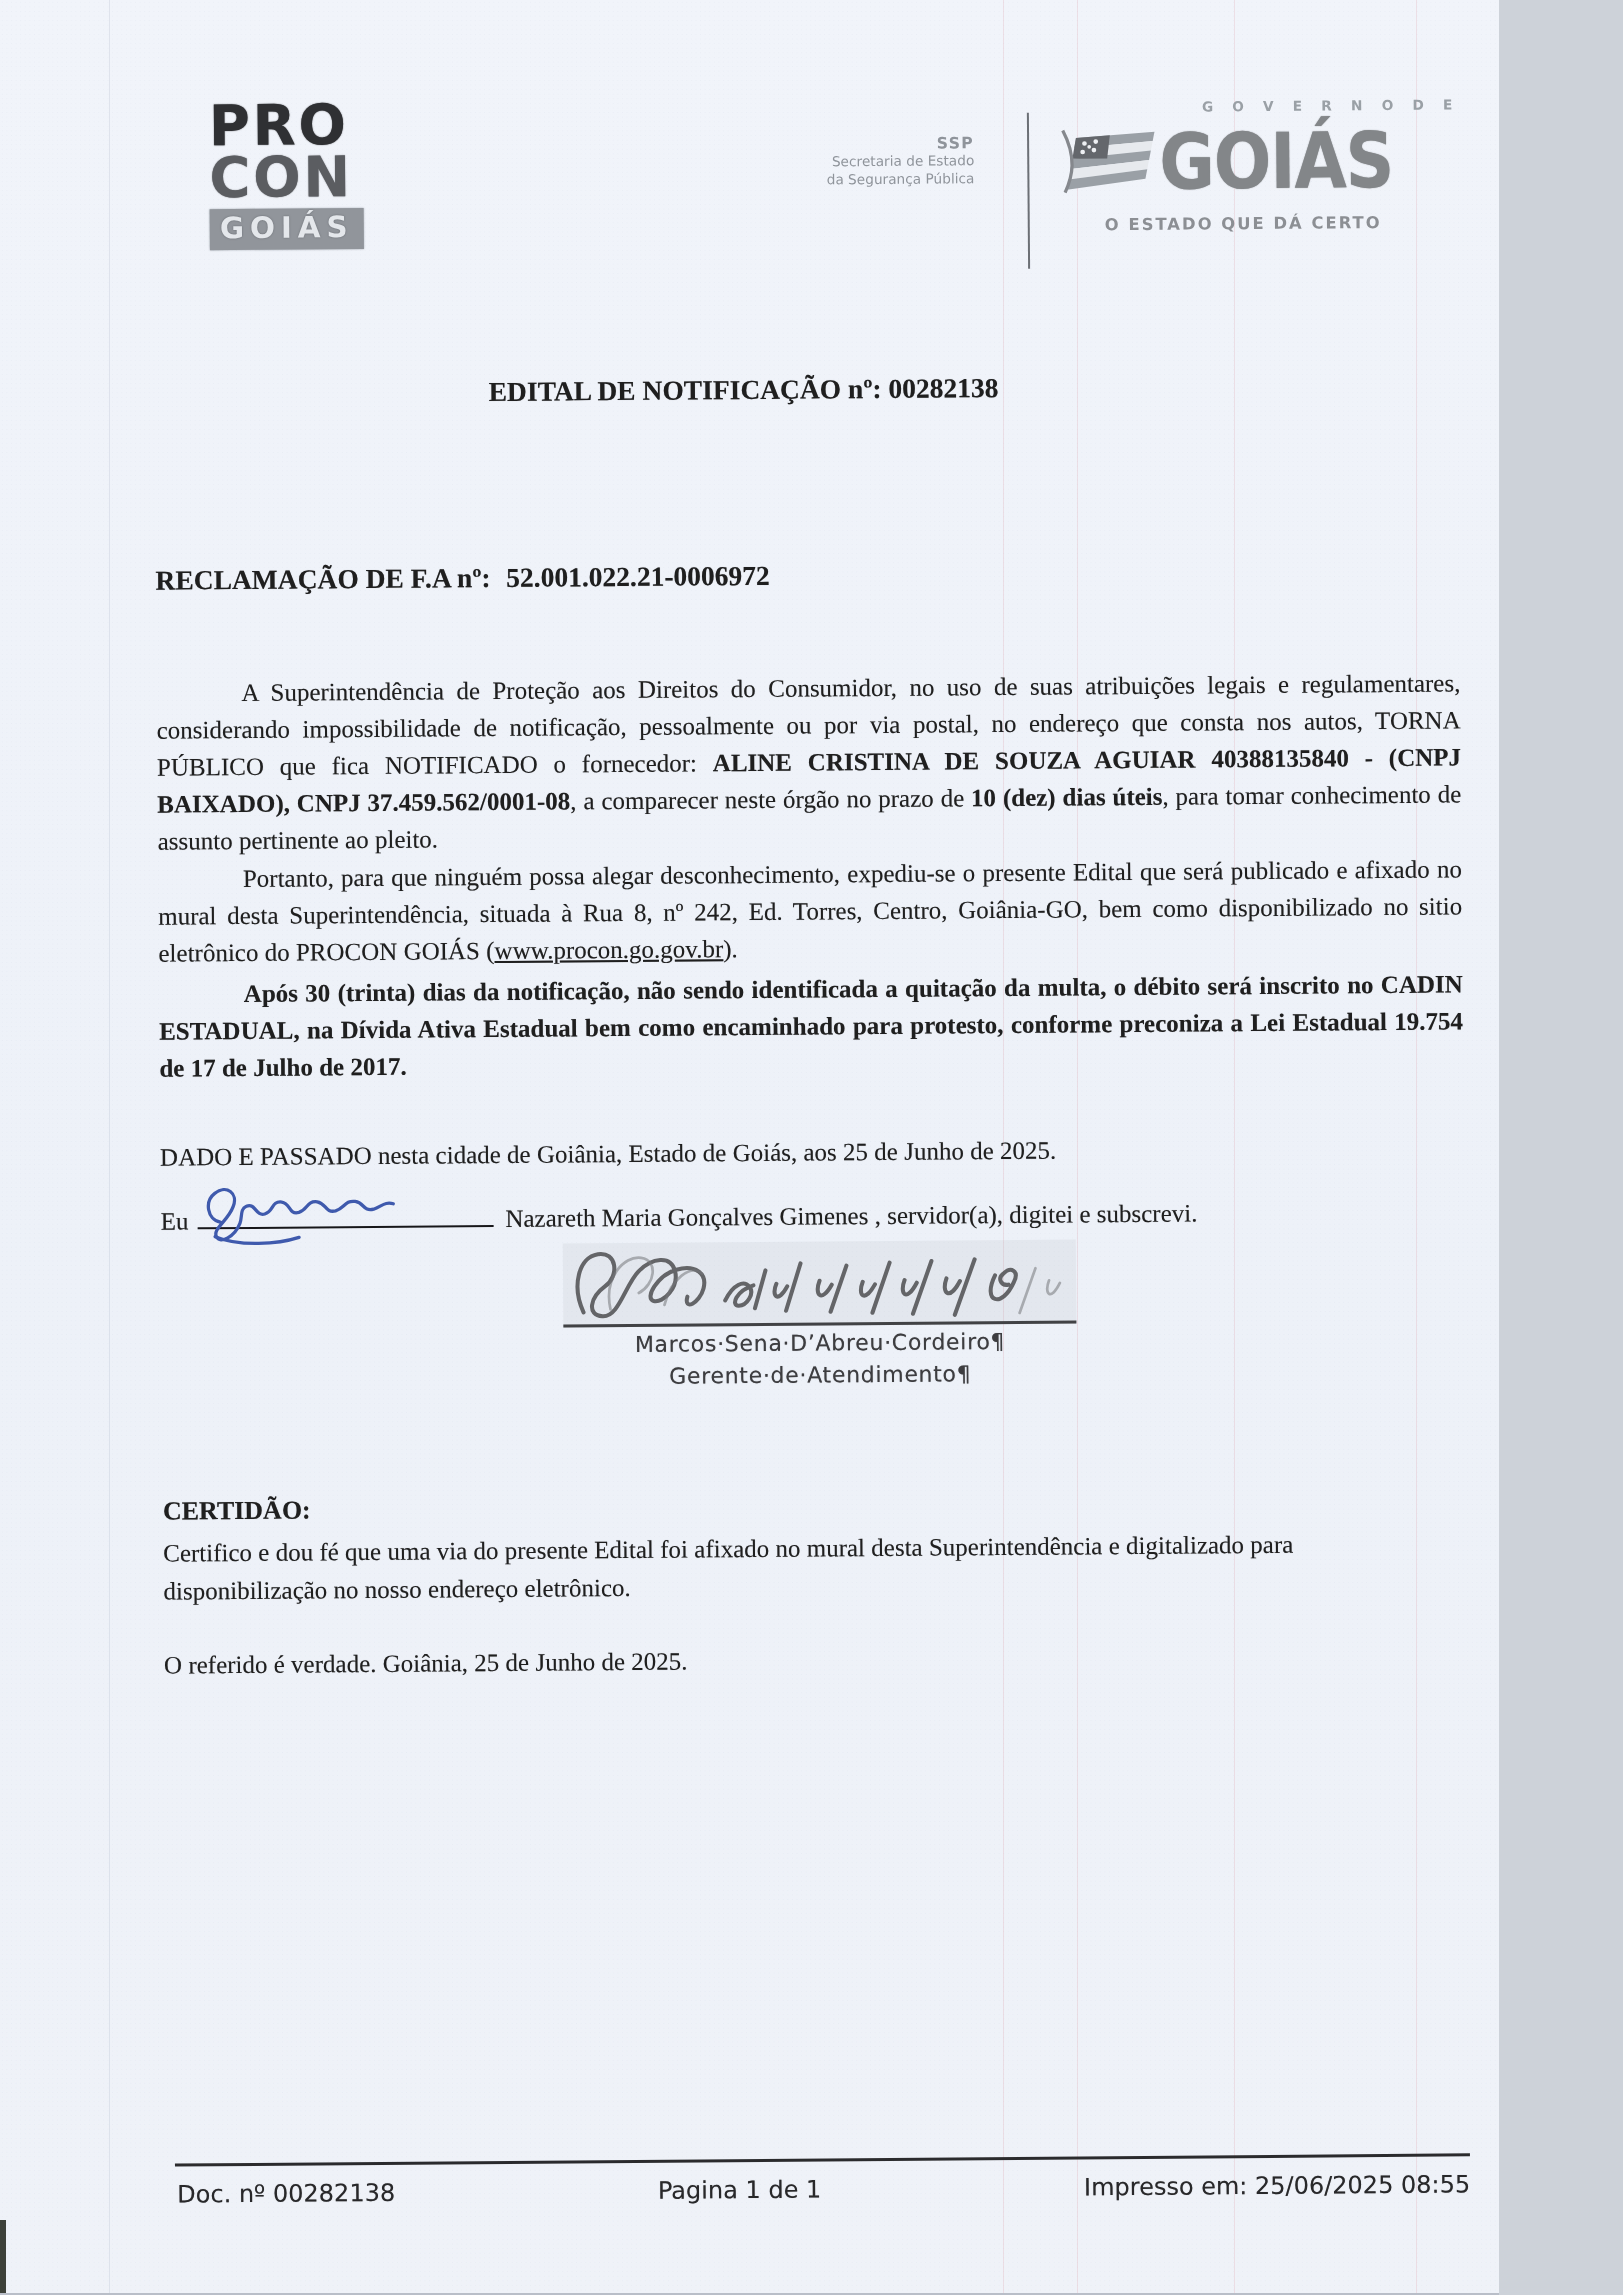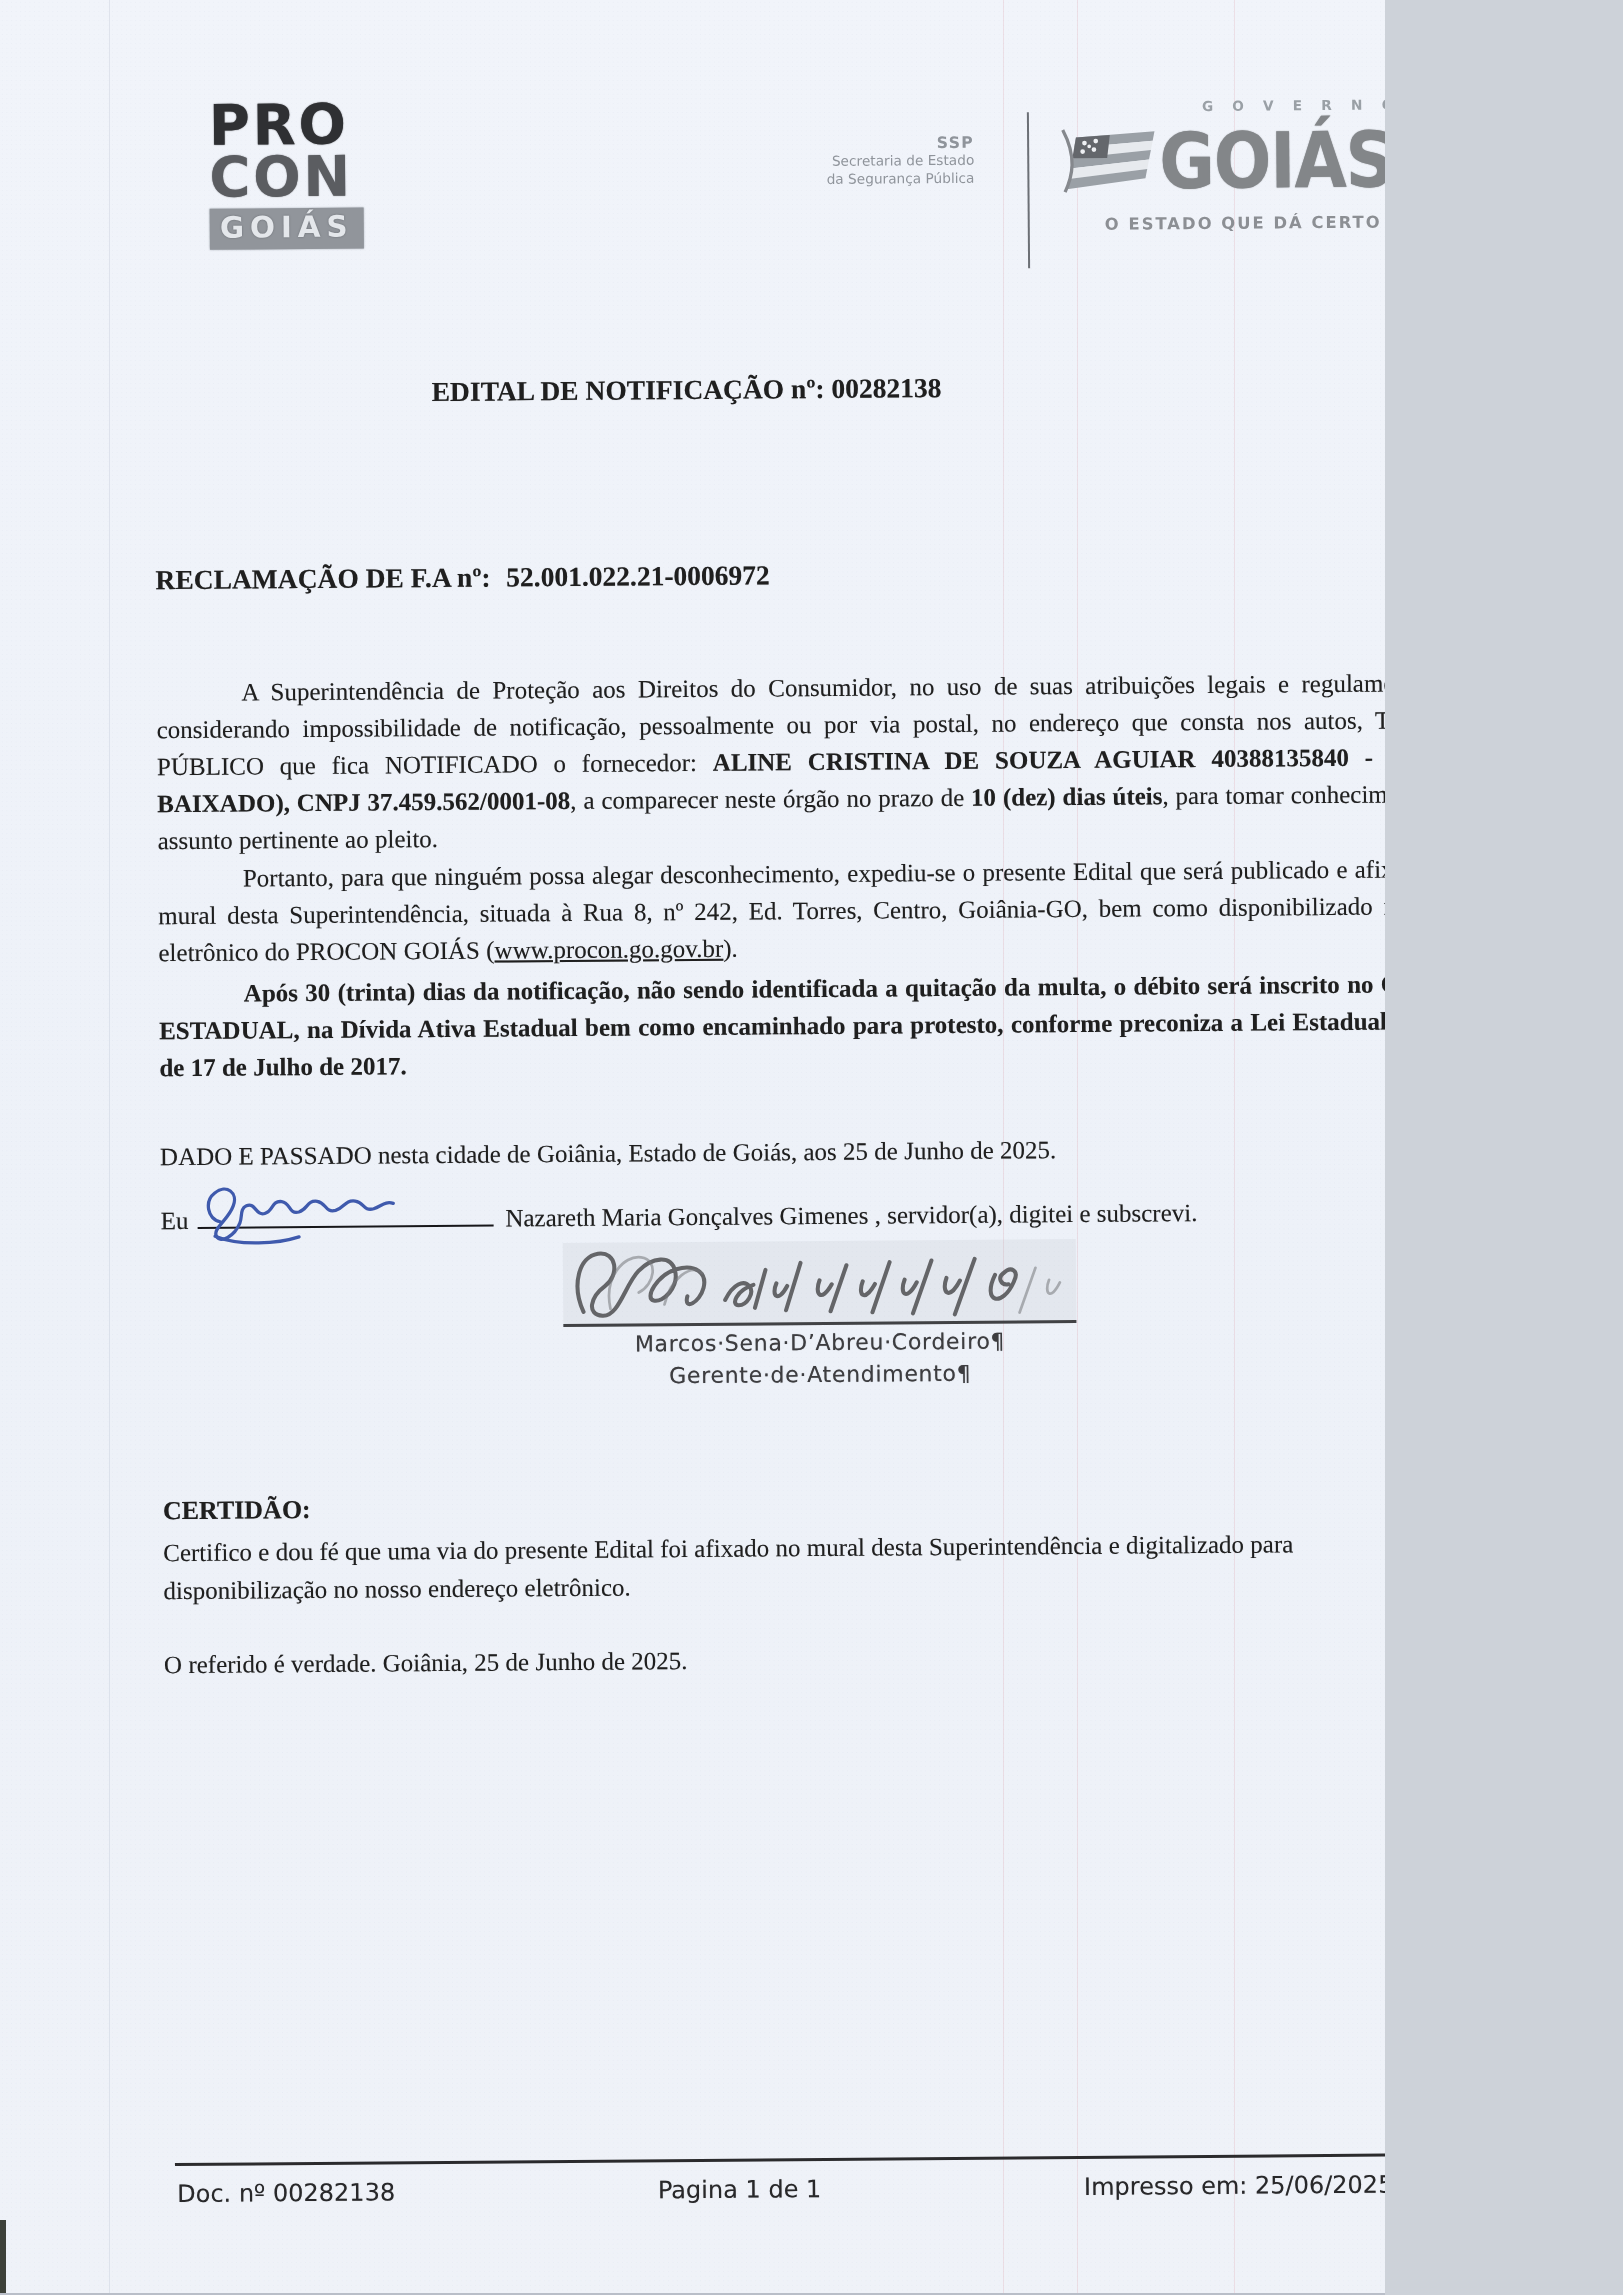--- a/index.html
+++ b/index.html
@@ -1,17 +1,17 @@
 <!DOCTYPE html>
 <html style="font-size:10.5px"><head>
 <meta charset="utf-8">
 <style>
   html,body{margin:0;padding:0;background:#cdd2d9;}
   .page{
-    position:relative;width:1385px;height:2295px;overflow:hidden;
+    position:relative;width:1499px;height:2295px;overflow:hidden;
     background:linear-gradient(180deg,#f1f4fa 0%,#edf1f8 55%,#eff2f8 100%);
     font-family:"Liberation Serif",serif;color:#1f1f1f;
   }
   .page::before{
     content:"";position:absolute;inset:0;pointer-events:none;
     background-image:radial-gradient(rgba(110,130,175,0.055) 0.7px,transparent 0.9px);
     background-size:4.6px 4.6px;
   }
   .content{position:absolute;inset:0;transform:rotate(-0.45deg);transform-origin:50% 50%;}
   .vline{position:absolute;top:0;bottom:0;width:1.3px;pointer-events:none;}

